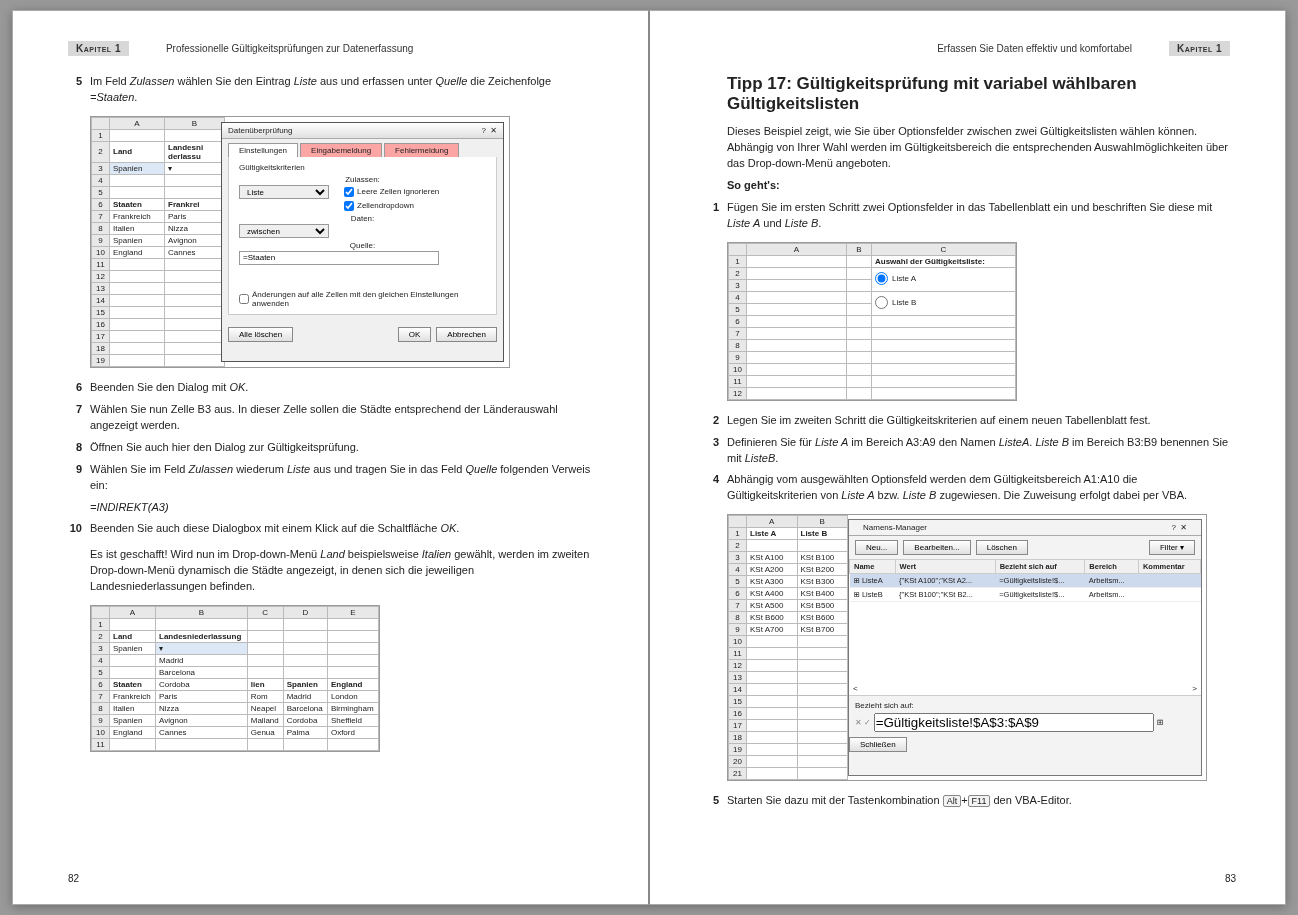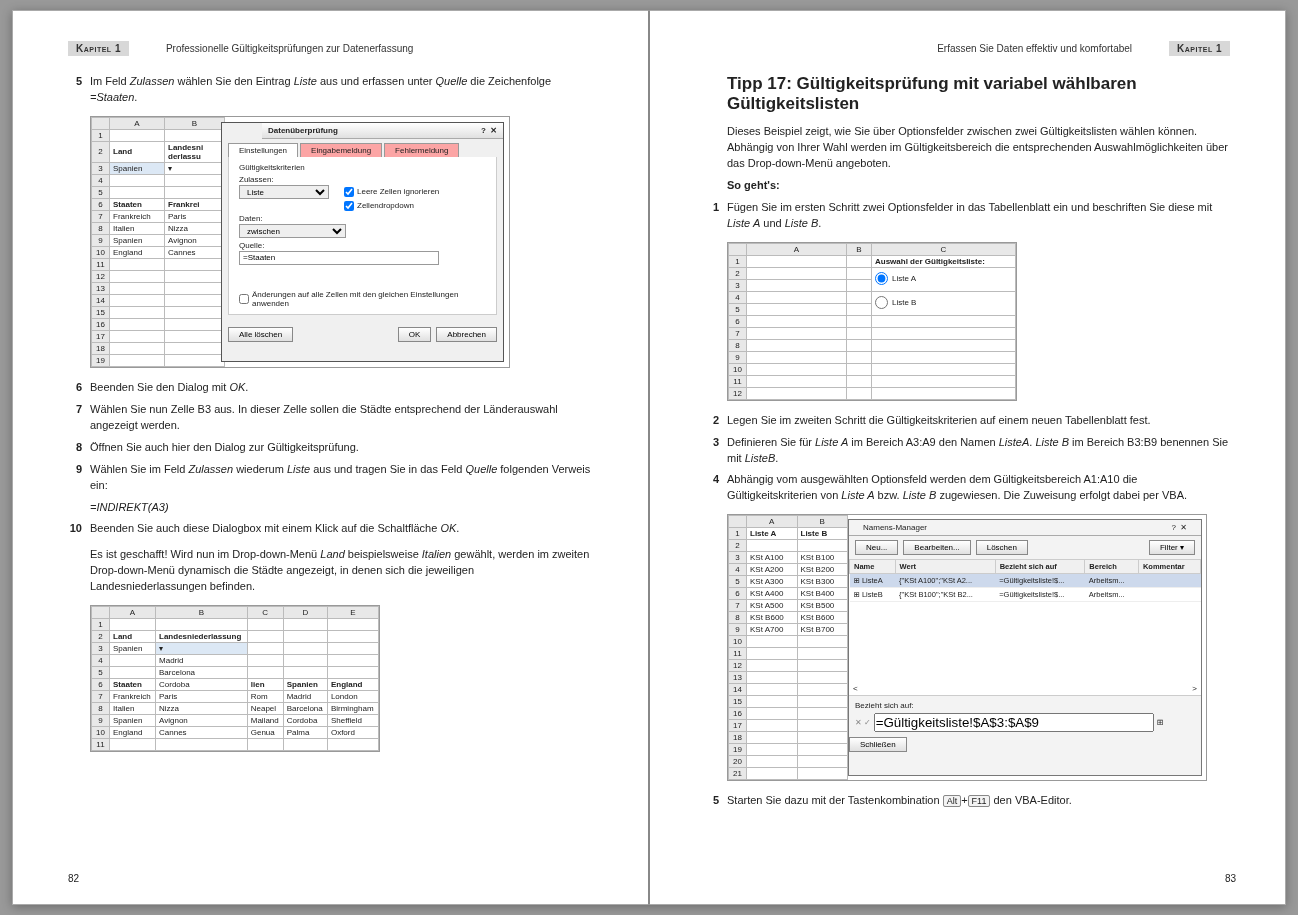--- a/index.html
+++ b/index.html
@@ -27,26 +27,26 @@
 
 .xgrid { border-collapse: collapse; font-size: 8px; }
 .xgrid th, .xgrid td { border: 1px solid #bbb; padding: 1px 3px; height: 12px; background: #fff; text-align:left; }
 .xgrid th { background: #e8e8e8; text-align: center; font-weight: normal; }
 .xgrid .rh { background: #e8e8e8; text-align: center; width: 18px; }
 .xgrid .sel { background: #dce8f5; }
 .xgrid .b { font-weight: bold; }
 
 
 .dlg { position: relative; border: 1px solid #555; background: #f0f0f0; font-size: 8px; }
-.dlg .tb { background: linear-gradient(#fff,#e0e0e0); padding: 3px 6px; font-weight: bold; display:flex; justify-content:space-between; border-bottom:1px solid #aaa;margin-left:40px;}
+.dlg .tb { background: linear-gradient(#fff,#e0e0e0); padding: 3px 6px; font-weight: normal; display:flex; justify-content:space-between; border-bottom:1px solid #aaa;}
 .dlg .tabs { display:flex; padding: 4px 6px 0 6px; gap:2px;}
 .dlg .tab { border:1px solid #999; border-bottom:none; padding:2px 10px; background:#fca5a5; font-size:8px;}
 .dlg .tab.act { background:#fff; }
 .dlg .body { padding: 6px 10px; background:#fff; margin:0 6px 6px 6px; border:1px solid #ccc; border-top:none;}
-.dlg label { display:block; margin:3px 0 1px 0; font-size:8px;}
+.dlg label { display:block; margin:3px 0 1px 0; font-size:8px;text-align:center;}
 .dlg input, .dlg select { font-size:8px; border:1px solid #999; padding:1px 3px; height:14px;}
 .dlg .btns { display:flex; justify-content:flex-end; gap:5px; padding:6px;}
 .dlg button, .btn { font-size:8px; border:1px solid #888; background:linear-gradient(#fff,#e0e0e0); padding:2px 10px;}
 .cb { display:inline-flex; align-items:center; gap:3px; font-size:8px;}
 .cb input{ width:10px; height:10px;}
 
 .tip { font-weight: bold; font-size: 17px; margin: 0 0 10px 0; }
 .para { line-height:1.45; margin: 6px 0; }
 
 .pgnum { position:absolute; bottom:20px; font-size:10px; }
@@ -227,21 +227,21 @@
               </span>
         </div>
         <div style="display:flex;gap:15px;align-items:center;margin-top:2px">
           <span style="width:90px"></span>
           <span class="cb">
                 <input type="checkbox" checked="" style="">
                 <span>Zellendropdown</span>
               </span>
         </div>
         <label>Daten:</label>
-        <select style="width:107px"><option>zwischen</option></select>
+        <select style="width:90px"><option>zwischen</option></select>
         <label>Quelle:</label>
         <input style="width: 200px;" value="=Staaten">
         <div style="height:25px"></div>
         <span class="cb">
               <input type="checkbox" style="">
               <span>Änderungen auf alle Zellen mit den gleichen Einstellungen anwenden</span>
             </span>
       </div>
       <div class="btns">
         <button class="btn" style="margin-right:auto">Alle löschen</button>

